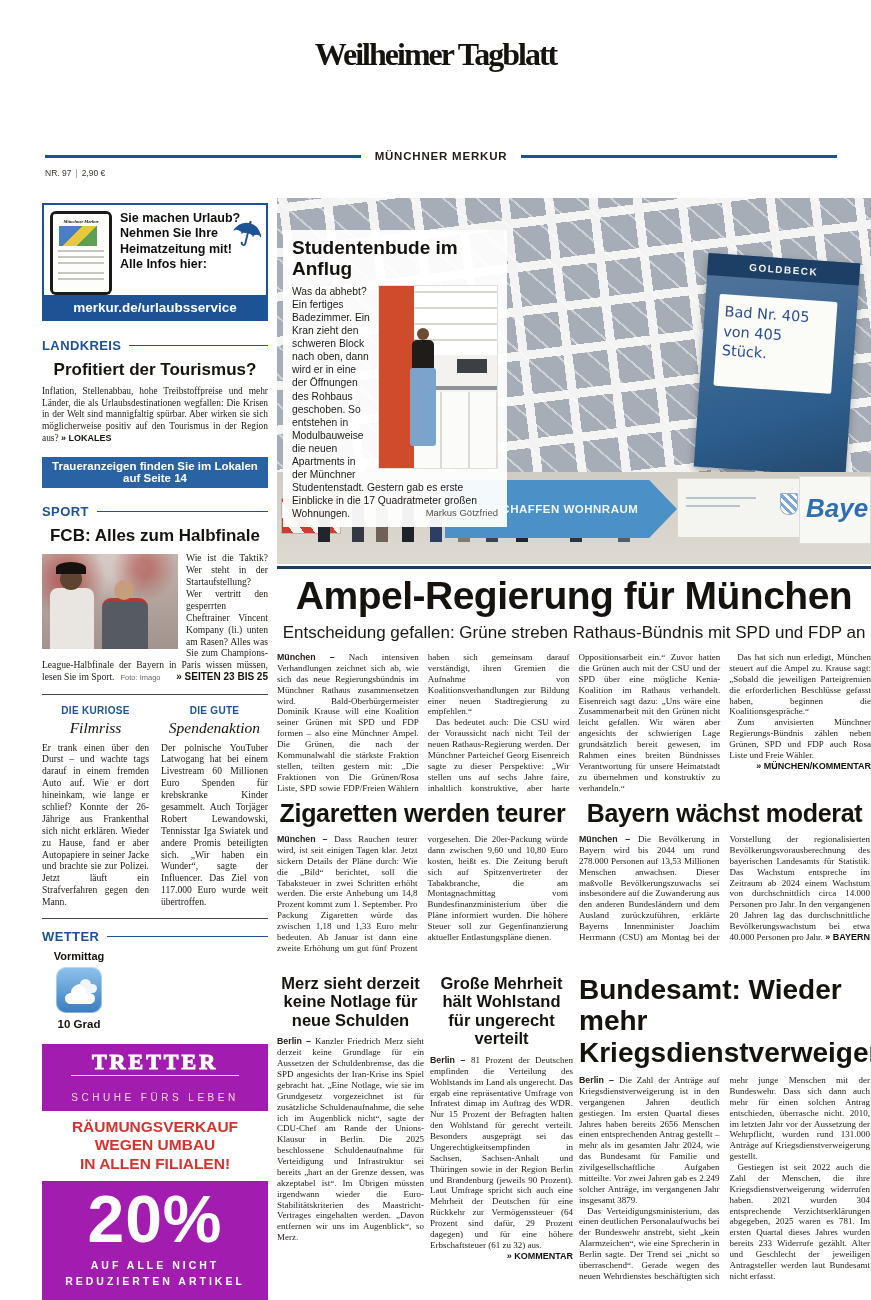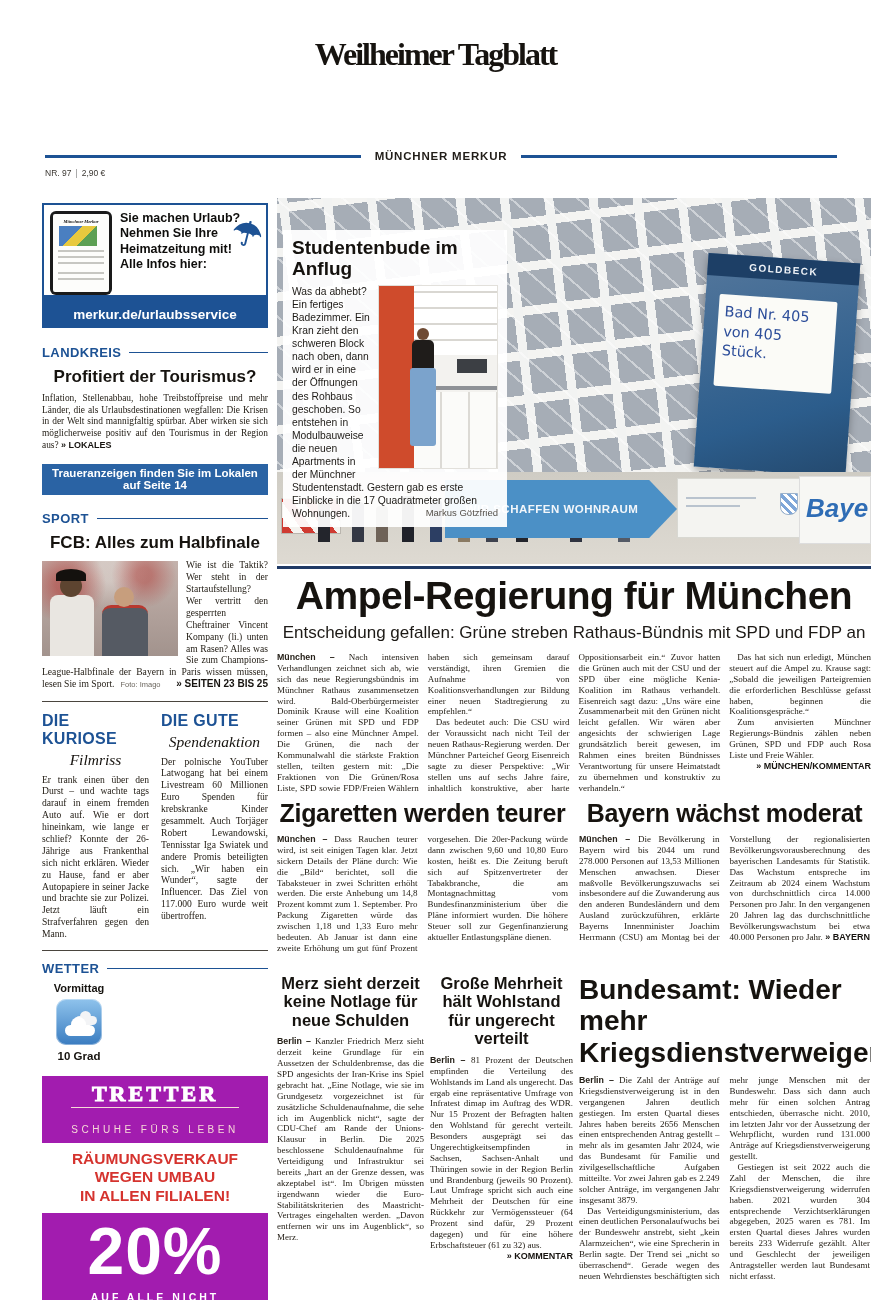--- a/index.html
+++ b/index.html
@@ -22,21 +22,21 @@
   .ad-urlaub .inner{display:flex;gap:8px;padding:6px 6px 0 6px;}
   .tablet{width:56px;height:78px;background:#1a1a1a;border-radius:6px;padding:3px;flex:none;}
   .tablet .screen{width:100%;height:100%;background:#fdfdfb;border-radius:2px;overflow:hidden;position:relative;}
   .tablet .mini-title{font-size:4.5px;font-weight:bold;text-align:center;color:#111;padding-top:2px;}
   .tablet .mini-img{position:absolute;left:6px;top:12px;width:38px;height:20px;
       background:linear-gradient(135deg,#4a7fc1 0 40%,#e8c93e 40% 65%,#5da053 65% 100%);}
   .tablet .mini-line{position:absolute;left:5px;right:5px;height:2px;background:#c7c7c2;}
   .ad-urlaub .ad-text{font-weight:bold;font-size:12.5px;line-height:1.22;color:#0e0d0b;position:relative;flex:1;}
   .umbrella{position:absolute;right:-2px;top:6px;font-size:34px;color:#1d5294;transform:rotate(14deg);line-height:1;}
   .ad-urlaub .ad-bar{background:#1d5294;color:#fff;font-weight:bold;font-size:13.5px;
-      text-align:center;padding:12px 0 4px;}
+      text-align:center;padding:5px 0 4px;}
   .sec-head{display:flex;align-items:center;gap:8px;color:#1d5294;font-weight:bold;
       font-size:13px;letter-spacing:.4px;}
   .sec-head::after{content:"";flex:1;height:1px;background:#1d5294;}
   .side-title{font-weight:bold;font-size:17px;text-align:center;margin:7px 0 6px;color:#16130f;}
   .serif{font-family:"Liberation Serif",serif;font-size:9.4px;line-height:1.24;
       text-align:justify;color:#262119;}
   .kicker{font-family:"Liberation Sans",sans-serif;font-weight:bold;font-size:9px;color:#16130f;white-space:nowrap;}
   .blue-bar{background:#2a63a4;color:#fff;font-weight:bold;font-size:11.5px;text-align:center;
       padding:3px 0 4px;margin-top:13px;}
   .sport-photo{float:left;width:136px;height:95px;margin:2px 8px 2px 0;position:relative;
@@ -48,21 +48,21 @@
   .p1-head{position:absolute;left:18px;top:14px;width:22px;height:22px;border-radius:50%;background:#5d4430;}
   .p1-cap{position:absolute;left:14px;top:8px;width:30px;height:12px;border-radius:50% 50% 0 0;background:#14110e;}
   .p1-body{position:absolute;left:8px;top:34px;width:44px;height:61px;border-radius:8px 8px 0 0;background:#e9e6e1;}
   .p2-head{position:absolute;left:72px;top:26px;width:20px;height:20px;border-radius:50%;background:#c79e7d;}
   .p2-body{position:absolute;left:60px;top:44px;width:46px;height:51px;border-radius:9px 9px 0 0;
       background:#555a63;border-top:3px solid #b8382f;}
   .credit{font-family:"Liberation Sans",sans-serif;font-size:7.5px;color:#6b665e;margin-left:6px;}
   .divider{height:1px;background:#4a453e;margin:10px 0;}
   .two-col{display:flex;gap:12px;}
   .two-col .mini{flex:1;min-width:0;}
-  .mini-head{color:#1d5294;font-weight:bold;font-size:16px;letter-spacing:.3px;}
+  .mini-head{color:#1d5294;font-weight:bold;font-size:10px;text-align:center;letter-spacing:.3px;}
   .mini-title{font-family:"Liberation Serif",serif;font-style:italic;font-size:15.5px;
       text-align:center;margin:3px 0 5px;color:#16130f;}
   .wetter-row{display:flex;justify-content:space-between;padding:6px 6px 0;}
   .wcell{width:62px;text-align:center;}
   .wlabel{font-weight:bold;font-size:11px;margin-bottom:5px;color:#16130f;}
   .wicon{width:46px;height:46px;margin:0 auto;border-radius:10px;position:relative;
       background:linear-gradient(#8fc3ec,#3a7cc0);box-shadow:inset 0 0 0 1px rgba(255,255,255,.4);}
   .wsun{position:absolute;top:0px;left:8px;color:#f2b732;font-size:22px;line-height:1;}
   .cloud{position:absolute;width:30px;height:11px;background:#fff;border-radius:10px;bottom:9px;left:9px;}
   .cloud::before{content:"";position:absolute;width:15px;height:15px;background:#fff;border-radius:50%;top:-8px;left:6px;}

